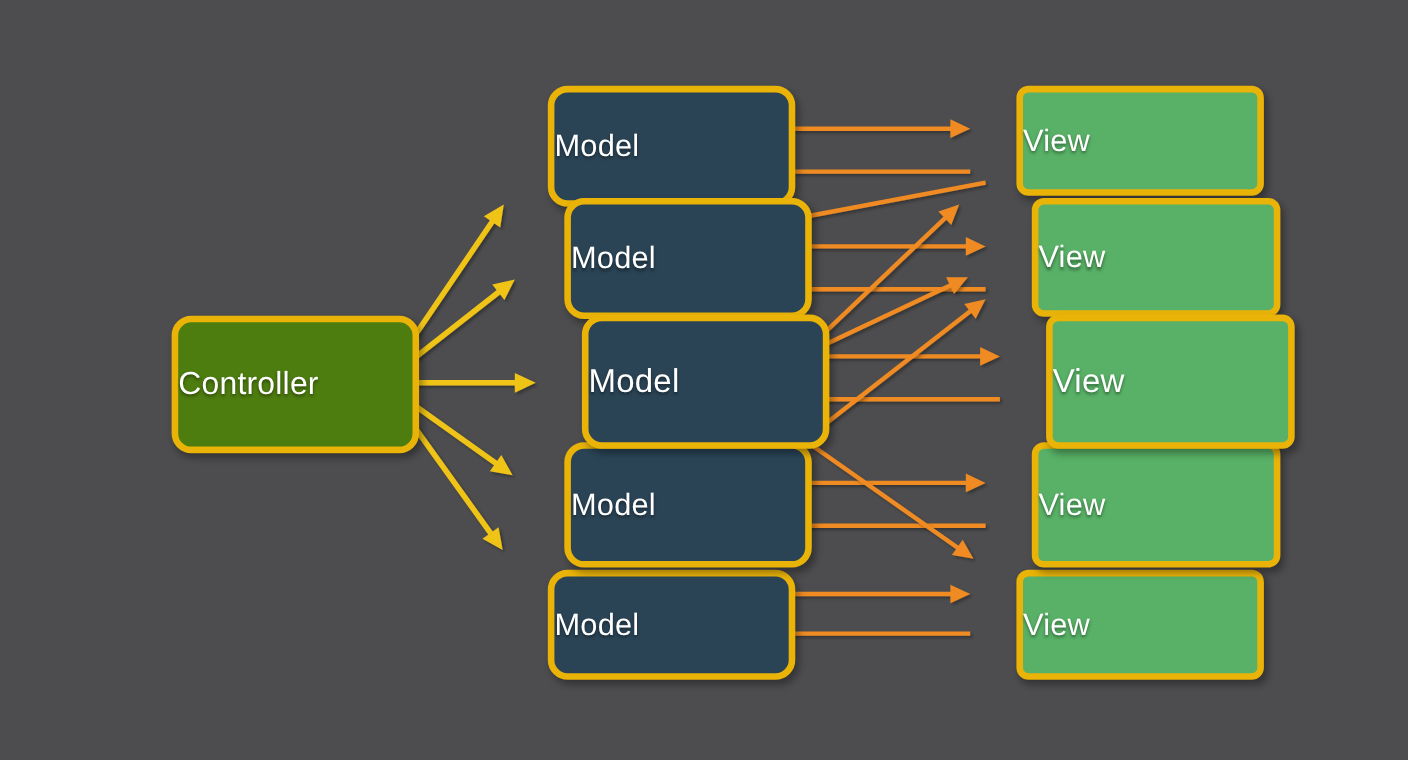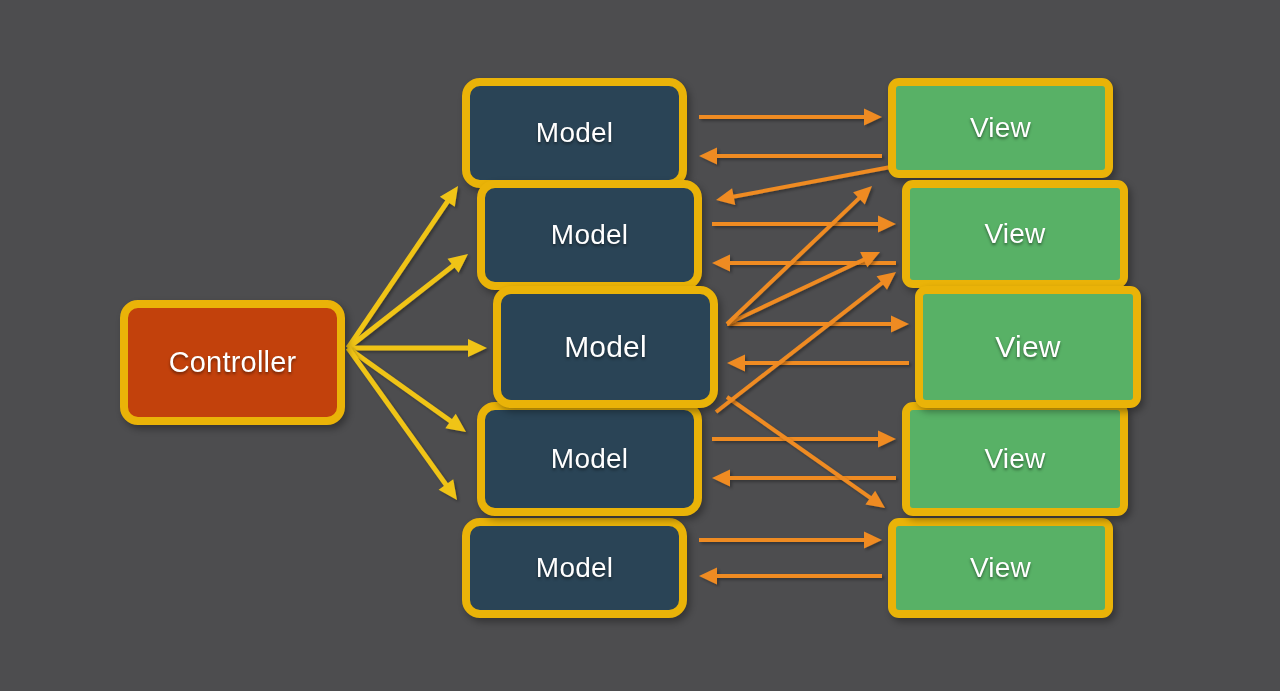--- a/index.html
+++ b/index.html
@@ -19,31 +19,32 @@
   #arrow-layer {
     position: absolute;
     left: 0; top: 0;
     width: 1280px;
     height: 691px;
     pointer-events: none;
   }
   .node {
     position: absolute;
     box-sizing: border-box;
-    border: 8px solid #eab308;
+    border: 6px solid #eab308;
     border-radius: 18px;
     display: flex;
     align-items: center;
-    justify-content: center;
+    justify-content: flex-start;
     color: #ffffff;
     font-weight: 400;
     letter-spacing: 0.2px;
     text-shadow: 0 2px 3px rgba(0,0,0,0.45);
     box-shadow: 3px 4px 7px rgba(0,0,0,0.33);
     user-select: none;
+    margin-left: 36px;
   }
   .node-controller {
     background: #414042;
     font-size: 29px;
   }
   .node-model {
     background: #2a4456;
     font-size: 28px;
   }
   .node-view {
@@ -140,21 +141,21 @@
       <g filter="url(#arrowShadow)">
         <line x1="727" y1="397" x2="872.9225187833491" y2="499.5151872465301" stroke="#ef8b22" stroke-width="4" stroke-linecap="butt"></line>
         <polygon points="885,508 865.3851239631294,504.60785642134647 875.1576047767464,490.69747832628786" fill="#ef8b22"></polygon>
       </g>
       <g filter="url(#arrowShadow)">
         <line x1="716" y1="412" x2="884.3491612715254" y2="281.0617634554802" stroke="#ef8b22" stroke-width="4" stroke-linecap="butt"></line>
         <polygon points="896,272 887.0101553021029,289.76042489096733 876.5731648723493,276.3414371955698" fill="#ef8b22"></polygon>
       </g>
     </svg>
 
-  <div class="node node-controller" style="left: 120px; top: 300px; width: 225px; height: 125px; font-size: 29px; background: #c2410c;">
+  <div class="node node-controller" style="left: 120px; top: 287px; width: 225px; height: 125px; font-size: 29px; background: #4d7c0f;">
     <span>Controller</span>
   </div>
 
   <div id="model-column">
       <div class="node node-model" style="left: 462px; top: 78px; width: 225px; height: 110px; font-size: 28px; background: rgb(42, 68, 86); z-index: 10;">
         <span>Model</span>
       </div>
       <div class="node node-model" style="left: 477px; top: 180px; width: 225px; height: 110px; font-size: 28px; background: rgb(42, 68, 86); z-index: 11;">
         <span>Model</span>
       </div>

